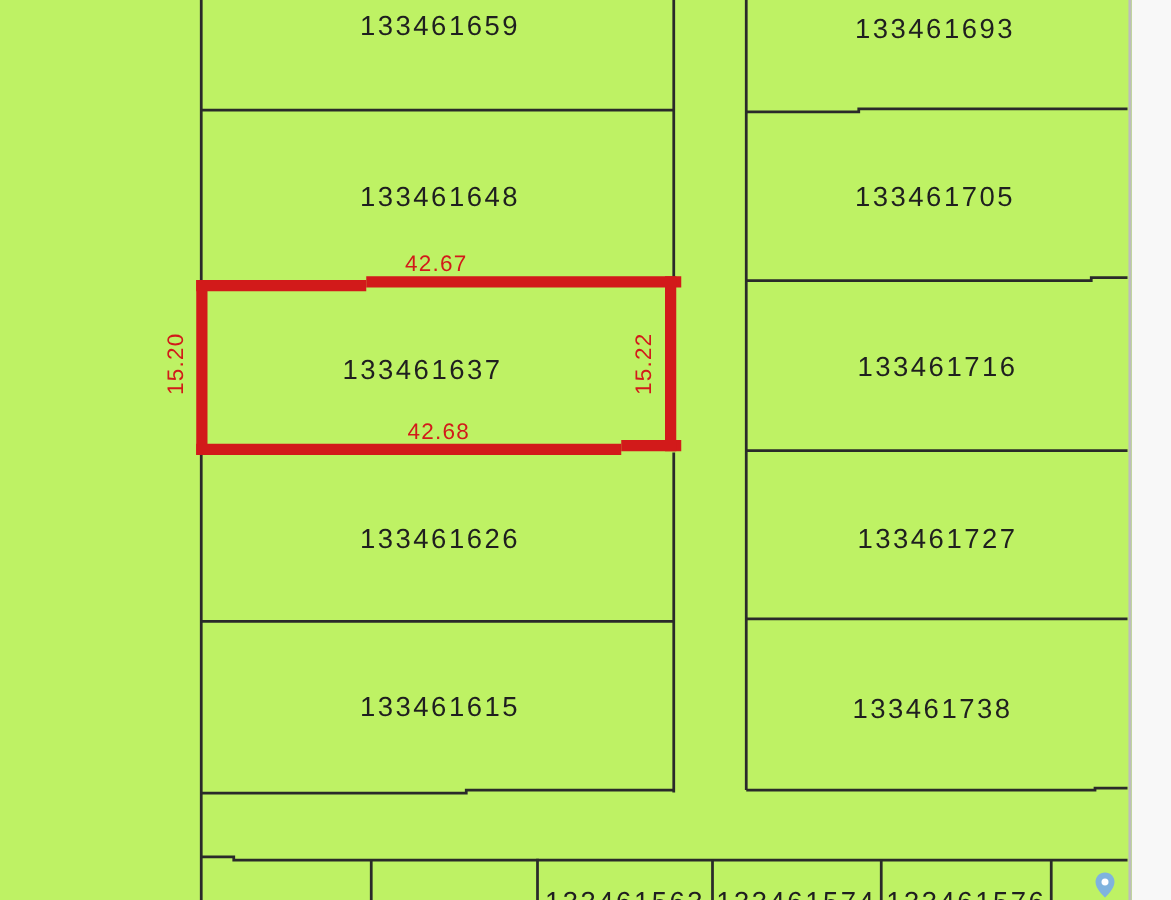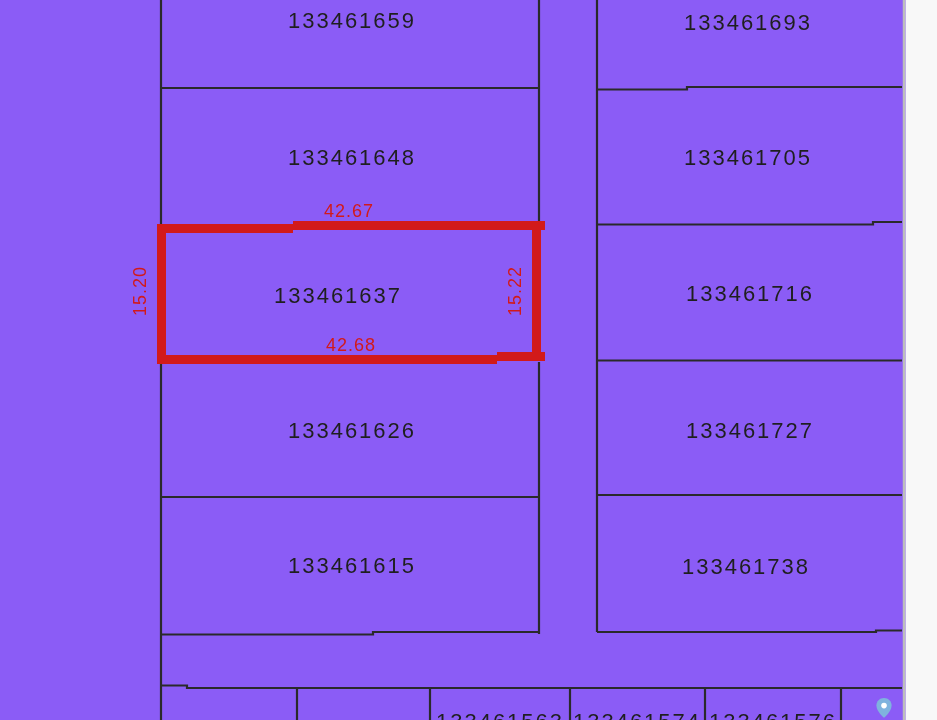--- a/index.html
+++ b/index.html
@@ -7,21 +7,21 @@
     --parcel-line:#2a2a2a;
     --label-text:#1f1f1f;
     --viewport-edge:#bdbdbd;
     --pin-fill:#7fb3de;
   }
   html,body{margin:0;padding:0;background:#ffffff;}
   .map-root{
     position:relative;
     width:937px;height:720px;
     overflow:hidden;
-    background:#8b5cf6;
+    background:#bef264;
     font-family:"Liberation Sans", sans-serif;
   }
   svg{display:block;}
   .pline{stroke:var(--parcel-line);stroke-width:2.2;fill:none;}
   .edge-line{stroke:var(--viewport-edge);stroke-width:2.5;fill:none;}
   .outside-fill{fill:#f8f8f8;}
   .plabel{
     font-family:"Liberation Sans", sans-serif;
     font-size:22px;letter-spacing:2px;
     fill:var(--label-text);text-anchor:middle;

